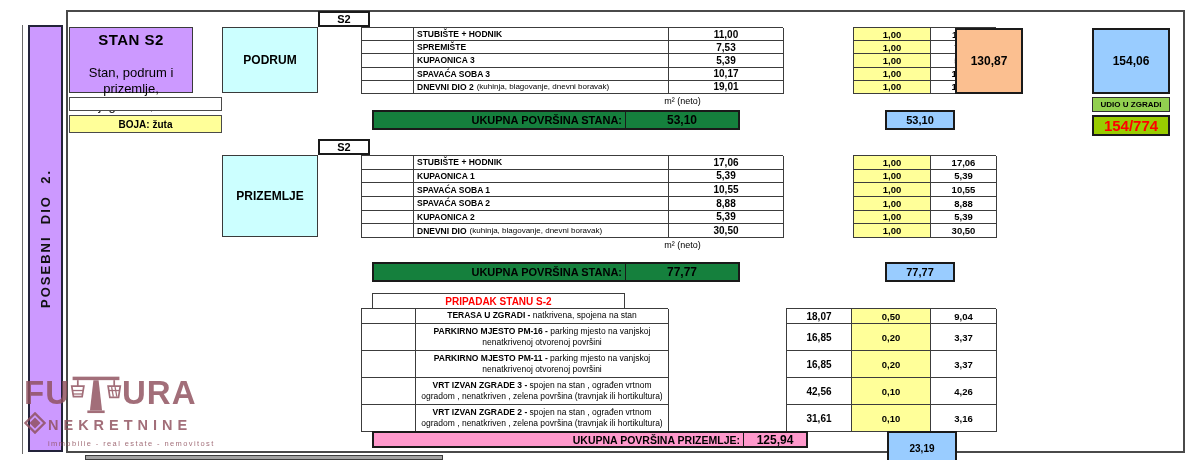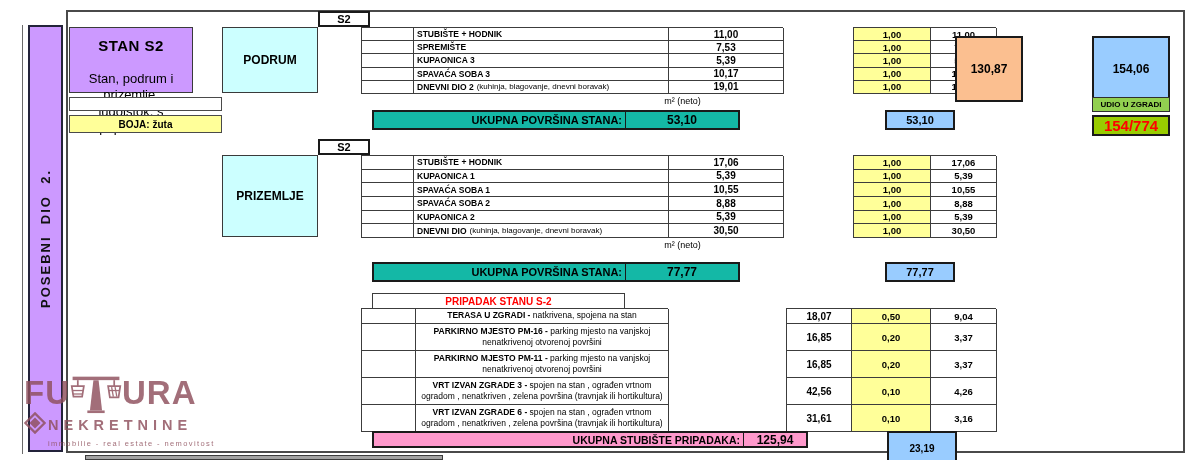--- a/index.html
+++ b/index.html
@@ -12,21 +12,21 @@
   
   .sheet-frame { left:66px; top:10px; width:1119px; height:443px; border:2px solid #4a4a4a; background:transparent; }
   .left-edge { left:22px; top:25px; width:1px; height:429px; background:#6a6a6a; }
 
   
   .section-bar { left:28px; top:25px; width:35px; height:427px; background:#CC99FF; border:2px solid #23233a;
                  display:flex; align-items:center; justify-content:center; }
   .section-bar span { writing-mode:vertical-rl; transform:rotate(180deg); font-weight:bold; font-size:13px; letter-spacing:2px; color:#111; white-space:pre; }
 
   
-  .stan-box { left:69px; top:27px; width:124px; height:66px; background:#CC99FF; border:1px solid #3a3a3a; text-align:center; padding-top:9px; }
+  .stan-box { left:69px; top:27px; width:124px; height:66px; background:#CC99FF; border:1px solid #3a3a3a; text-align:center; padding-top:3px; }
   .stan-title { font-size:15px; font-weight:bold; letter-spacing:.5px; }
   .stan-sub { font-size:13px; margin-top:17px; padding:0 8px; line-height:1.25; }
 
   .floor-box { background:#CCFFFF; border:1px solid #3a3a3a; display:flex; align-items:center; justify-content:center; font-weight:bold; font-size:12px; }
   .podrum-box { left:222px; top:27px; width:96px; height:66px; }
   .prizemlje-box { left:222px; top:155px; width:96px; height:82px; }
 
   .s2-header { width:52px; height:16px; background:#fff; border:2px solid #1a1a1a; display:flex; align-items:center; justify-content:center; font-weight:bold; font-size:11px; }
   .s2-h1 { left:318px; top:11px; } .s2-h2 { left:318px; top:139px; }
 
@@ -44,28 +44,28 @@
   .ycell { background:#FFFF99; }
   .coefnum { justify-content:center; font-weight:bold; font-size:9.5px; }
 
   .unit-label { width:115px; height:15px; display:flex; align-items:center; justify-content:center; font-size:9px; }
   .unit1 { left:625px; top:93px; } .unit2 { left:625px; top:237px; }
 
   
   .total-row { height:20px; border:2px solid #1a1a1a; display:flex; }
   .total-row .tlabel { flex:1; text-align:right; font-weight:bold; font-size:11px; display:flex; align-items:center; justify-content:flex-end; padding-right:3px; }
   .total-row .tvalue { width:113px; border-left:1px solid #1a1a1a; display:flex; align-items:center; justify-content:center; font-weight:bold; font-size:12px; }
-  .orange { background:#14b8a6; }
+  .orange { background:#15803d; }
   .total1 { left:372px; top:110px; width:368px; } .total2 { left:372px; top:262px; width:368px; }
   .blue-box { background:#99CCFF; border:2px solid #1a1a1a; display:flex; align-items:center; justify-content:center; font-weight:bold; }
   .wtotal1 { left:885px; top:110px; width:70px; height:20px; font-size:11px; }
   .wtotal2 { left:885px; top:262px; width:70px; height:20px; font-size:11px; }
 
   
-  .bigcell { top:36px; height:66px; border:2px solid #1a1a1a; display:flex; align-items:center; justify-content:center; font-weight:bold; font-size:12px; }
+  .bigcell { top:28px; height:66px; border:2px solid #1a1a1a; display:flex; align-items:center; justify-content:center; font-weight:bold; font-size:12px; }
   .big-orange { left:955px; width:68px; background:#FBBF90; }
   .big-pink   { left:1023px; width:69px; background:#FF99CC; }
   .big-blue   { left:1092px; width:78px; background:#99CCFF; }
   .udio-label { left:1092px; top:97px; width:78px; height:15px; background:#92D050; border:1px solid #2f2f2f; display:flex; align-items:center; justify-content:center; font-weight:bold; font-size:8px; }
   .udio-value { left:1092px; top:115px; width:78px; height:21px; background:#99CC00; border:2px solid #1a1a1a; display:flex; align-items:center; justify-content:center; font-weight:bold; font-size:15px; color:#FF0000; }
 
   .empty-cell { left:69px; top:97px; width:153px; height:14px; background:#fff; border:1px solid #4a4a4a; }
   .boja-cell { left:69px; top:115px; width:153px; height:18px; background:#FFFF99; border:1px solid #4a4a4a; display:flex; align-items:center; justify-content:center; font-weight:bold; font-size:10px; }
 
   
@@ -242,21 +242,21 @@
   <div class="abs grid-table prip-labels">
     <div></div>
     <div class="pl"><b>TERASA U ZGRADI -</b> <span>natkrivena, spojena na stan</span></div>
     <div></div>
     <div class="pl"><b>PARKIRNO MJESTO PM-16 -</b> <span>parking mjesto na vanjskoj nenatkrivenoj otvorenoj površini</span></div>
     <div></div>
     <div class="pl"><b>PARKIRNO MJESTO PM-11 -</b> <span>parking mjesto na vanjskoj nenatkrivenoj otvorenoj površini</span></div>
     <div></div>
     <div class="pl"><b>VRT IZVAN ZGRADE 3 -</b> <span>spojen na stan , ograđen vrtnom ogradom , nenatkriven , zelena površina (travnjak ili hortikultura)</span></div>
     <div></div>
-    <div class="pl"><b>VRT IZVAN ZGRADE 6 -</b> <span>spojen na stan , ograđen vrtnom ogradom , nenatkriven , zelena površina (travnjak ili hortikultura)</span></div>
+    <div class="pl"><b>VRT IZVAN ZGRADE 2 -</b> <span>spojen na stan , ograđen vrtnom ogradom , nenatkriven , zelena površina (travnjak ili hortikultura)</span></div>
   </div>
 
   <div class="abs grid-table prip-values">
     <div class="num">18,07</div>
     <div class="ycell coefnum">0,50</div>
     <div class="coefnum">9,04</div>
     <div class="num">16,85</div>
     <div class="ycell coefnum">0,20</div>
     <div class="coefnum">3,37</div>
     <div class="num">16,85</div>
@@ -264,21 +264,21 @@
     <div class="coefnum">3,37</div>
     <div class="num">42,56</div>
     <div class="ycell coefnum">0,10</div>
     <div class="coefnum">4,26</div>
     <div class="num">31,61</div>
     <div class="ycell coefnum">0,10</div>
     <div class="coefnum">3,16</div>
   </div>
 
   <div class="abs prip-total">
-    <div class="tlabel">UKUPNA STUBIŠTE PRIPADAKA:</div>
+    <div class="tlabel">UKUPNA POVRŠINA PRIZEMLJE:</div>
     <div class="tvalue">125,94</div>
   </div>
   <div class="abs blue-box wtotal3">23,19</div>
 
   <div class="abs next-strip"></div>
 
   <div class="abs logo">
     <div class="logo-line1">
       <span class="logo-word">FU</span>
       <span>

